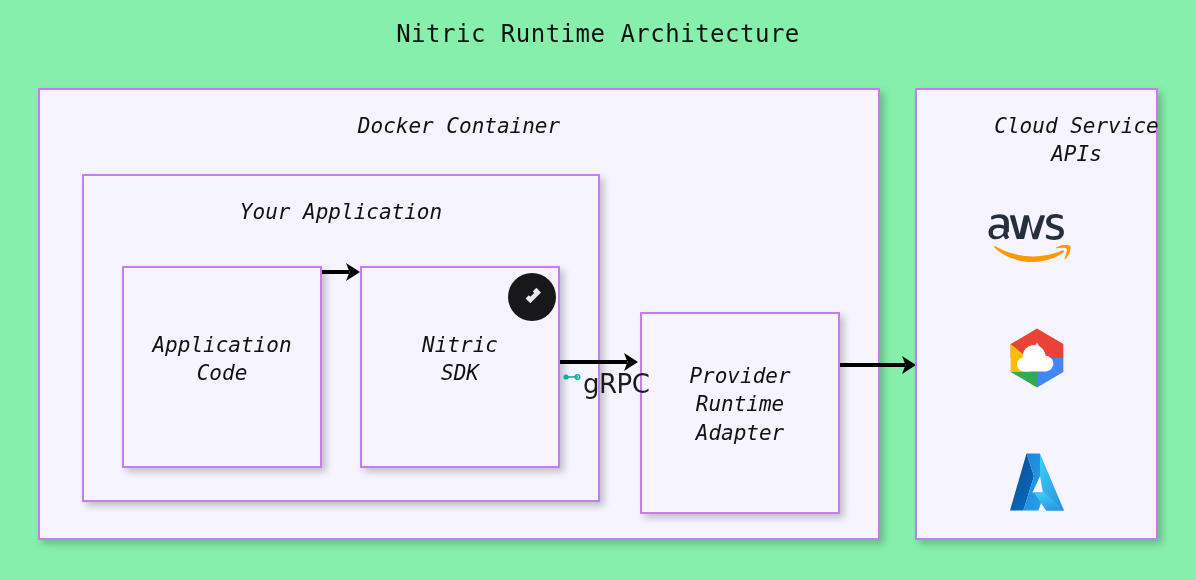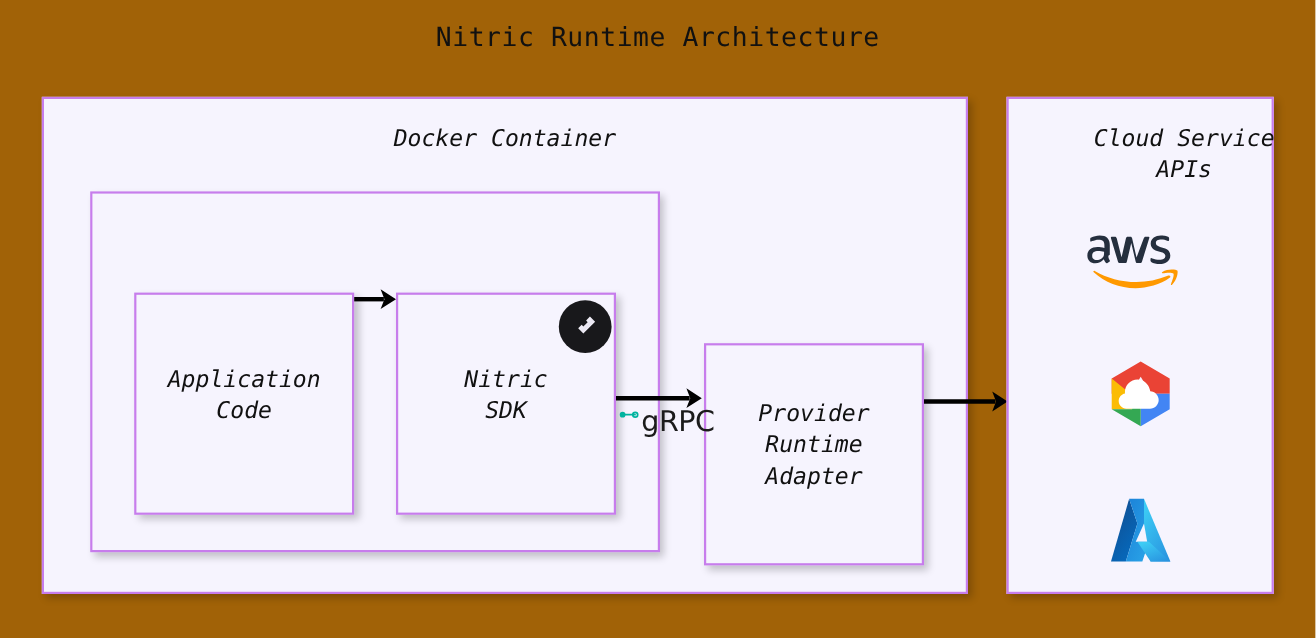--- a/index.html
+++ b/index.html
@@ -7,21 +7,21 @@
     width: 1196px;
     height: 580px;
     background: #ffffff;
     font-family: "DejaVu Sans Mono", "Liberation Mono", monospace;
     overflow: hidden;
   }
   #stage {
     position: relative;
     width: 1196px;
     height: 580px;
-    background: #a16207;
+    background: #86efac;
   }
 
   
   #diagram-title {
     position: absolute;
     left: 0; top: 20px;
     width: 1196px;
     text-align: center;
     font-size: 24px;
     letter-spacing: 0.5px;
@@ -124,20 +124,21 @@
 <body>
 
 <div id="stage">
 
   <div id="diagram-title">Nitric Runtime Architecture</div>
 
   <div class="pbox" id="docker-container">
     <div class="box-label">Docker Container</div>
 
     <div class="pbox" id="your-application" style="left:42px; top:84px;">
+      <div class="box-label">Your Application</div>
 
       <div class="pbox" id="application-code" style="left:38px; top:90px;">
         <div class="box-label">Application
 Code</div>
       </div>
 
       <div class="pbox" id="nitric-sdk" style="left:276px; top:90px;">
         <div class="box-label">Nitric
 SDK</div>
         <div id="nitric-logo-badge">

